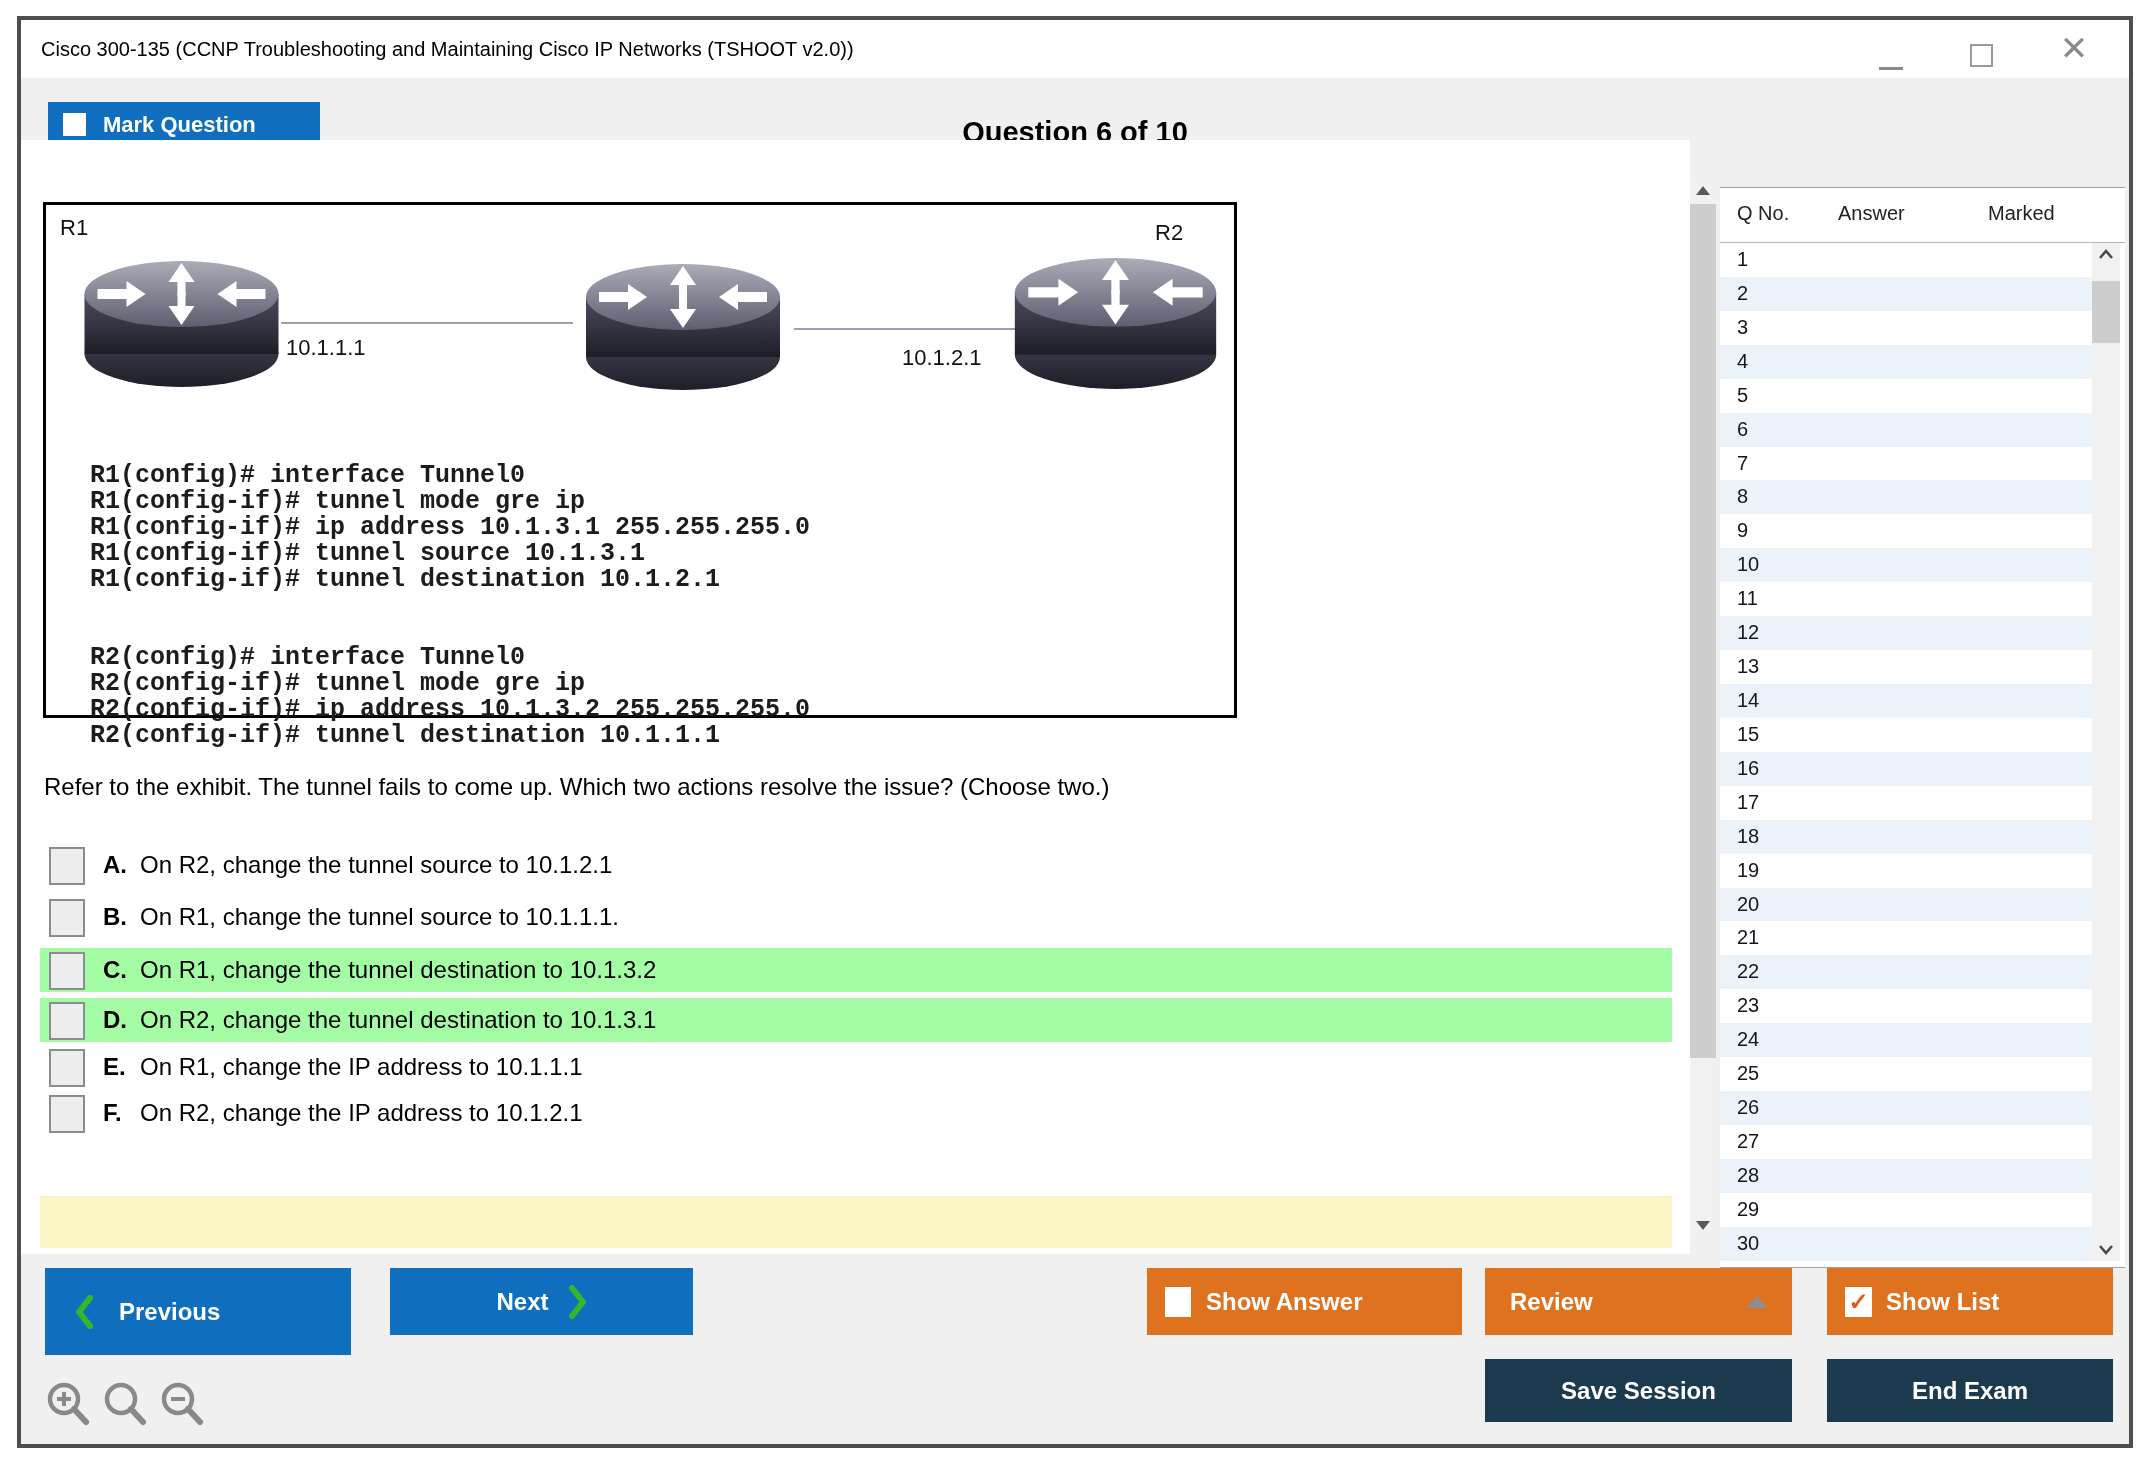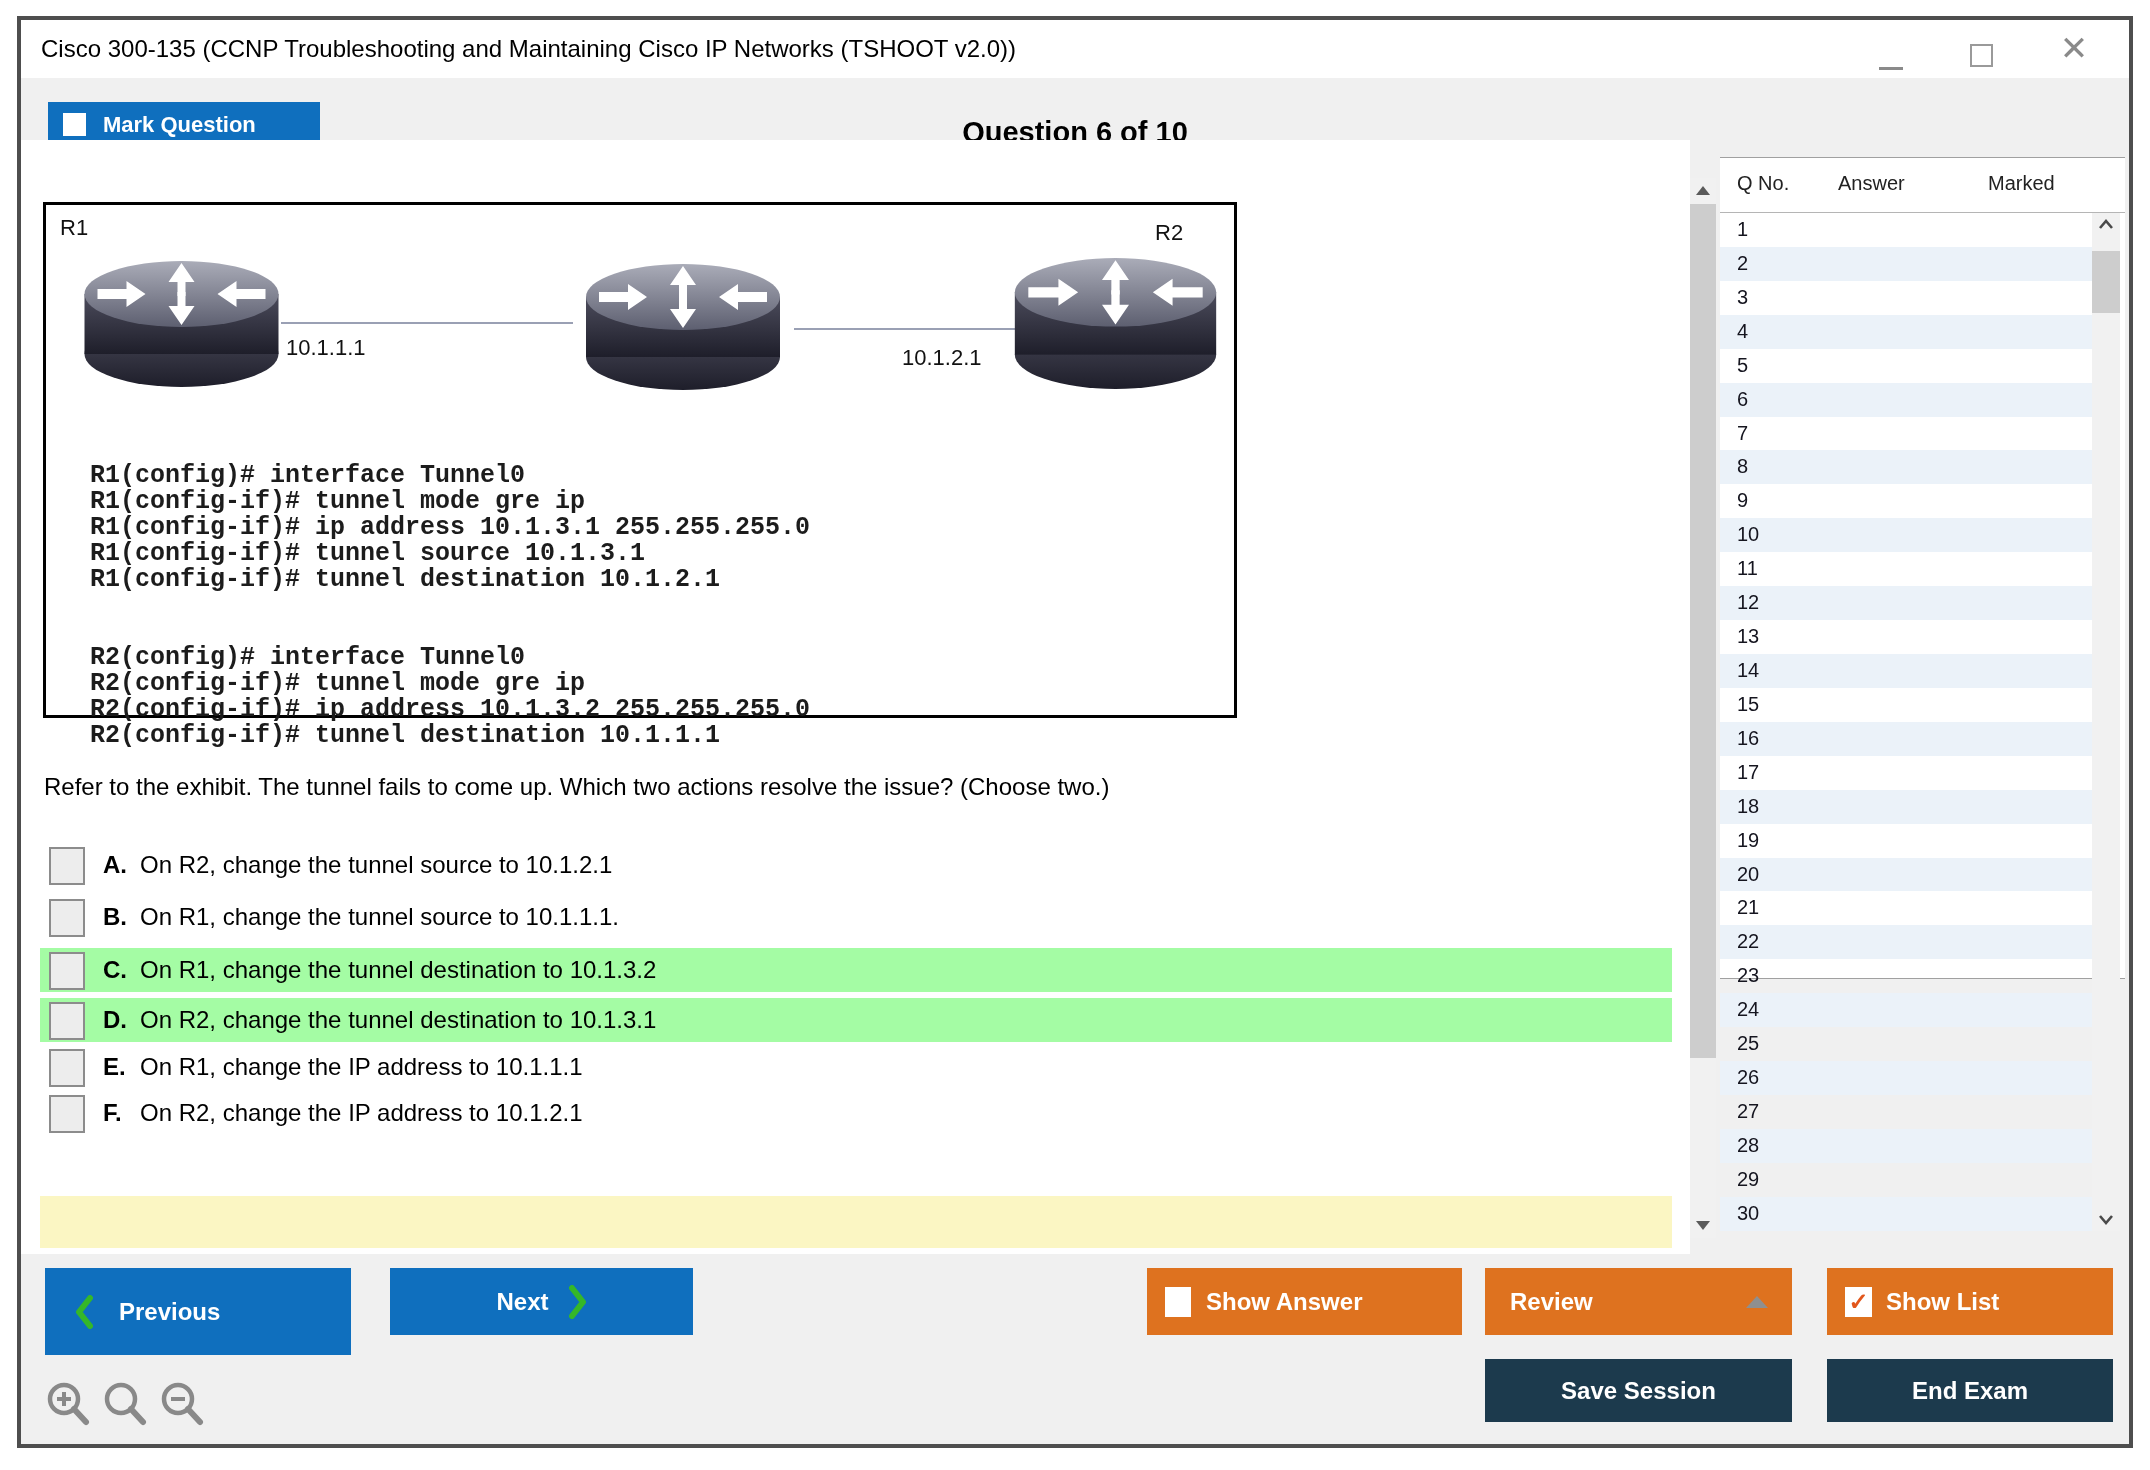--- a/index.html
+++ b/index.html
@@ -4,21 +4,21 @@
 <style>
   html,body{margin:0;padding:0;background:#ffffff;}
   body{width:2150px;height:1470px;position:relative;overflow:hidden;
        font-family:"Liberation Sans",sans-serif;color:#000;}
 
   .window{position:absolute;left:17px;top:16px;width:2108px;height:1424px;
           border:4px solid #4e4e4e;background:#f0f0f0;}
 
   
   .titlebar{position:absolute;left:0;top:0;width:2108px;height:58px;background:#fff;}
-  .title-text{position:absolute;left:20px;top:0;line-height:58px;font-size:24px;color:#000;white-space:nowrap;}
+  .title-text{position:absolute;left:20px;top:0;line-height:58px;font-size:20px;color:#000;white-space:nowrap;}
   .win-min{position:absolute;left:1858px;top:47px;width:24px;height:3px;background:#8a8a8a;}
   .win-max{position:absolute;left:1949px;top:24px;width:19px;height:19px;border:2px solid #9a9a9a;}
   .win-close{position:absolute;left:2028px;top:0;width:50px;height:58px;font-size:34px;color:#8a8a8a;
              line-height:56px;text-align:center;}
 
   
   .btn-mark{position:absolute;left:27px;top:82px;width:272px;height:46px;background:var(--blue,#0F6FBE);cursor:pointer;}
   .btn-mark .cb{position:absolute;left:15px;top:11px;width:23px;height:23px;background:#fff;}
   .btn-mark .lbl{position:absolute;left:55px;top:0;line-height:46px;color:#fff;font-weight:bold;font-size:22px;}
   .q-counter{position:absolute;left:0;top:96px;width:2108px;text-align:center;
@@ -63,21 +63,21 @@
   
   .vscroll-main{position:absolute;left:1669px;top:158px;width:26px;height:1060px;background:#f1f1f1;}
   .tri-up{width:0;height:0;border-left:7px solid transparent;border-right:7px solid transparent;
           border-bottom:9px solid #5a5a5a;margin:8px auto 0;}
   .tri-down{position:absolute;bottom:8px;left:6px;width:0;height:0;border-left:7px solid transparent;
             border-right:7px solid transparent;border-top:9px solid #5a5a5a;}
   .vscroll-main .thumb{position:absolute;left:0;top:26px;width:26px;height:854px;background:#cdcdcd;}
 
   
   .list-panel{position:absolute;left:1699px;top:120px;width:406px;height:1114px;background:#f0f0f0;}
-  .list-table{position:absolute;left:0;top:17px;width:405px;height:822px;background:#fff;
+  .list-table{position:absolute;left:0;top:47px;width:405px;height:1081px;background:#fff;
               border-top:1px solid #a0a0a0;border-bottom:1px solid #a0a0a0;box-sizing:border-box;}
   .list-hdr{position:absolute;font-size:20px;color:#222;top:14px;}
   .h-qno{left:17px;} .h-answer{left:118px;} .h-marked{left:268px;}
   .hdr-line{position:absolute;left:0;top:54px;width:405px;height:1px;background:#b5b5b5;}
   .rows{position:absolute;left:0;top:55px;width:372px;height:1018px;}
   .qrow{height:33.93px;line-height:33.93px;padding-left:17px;font-size:20px;color:#15151f;cursor:pointer;}
   .qrow:nth-of-type(even){background:#ebf2f9;}
   .vscroll-list{position:absolute;left:372px;top:55px;width:28px;height:1018px;background:#f1f1f1;}
   .vscroll-list .chev{display:block;margin:6px auto 0;}
   .vscroll-list .chev-down{position:absolute;bottom:6px;left:6px;margin:0;}

